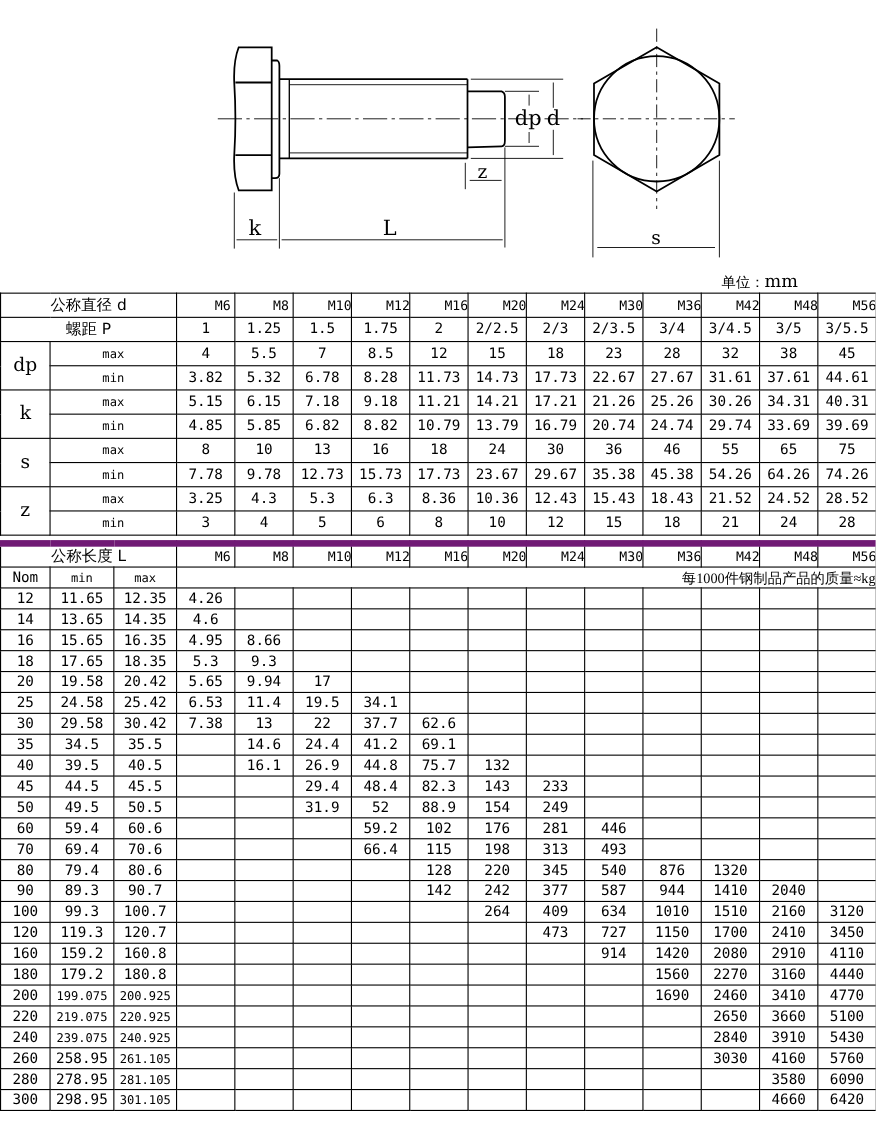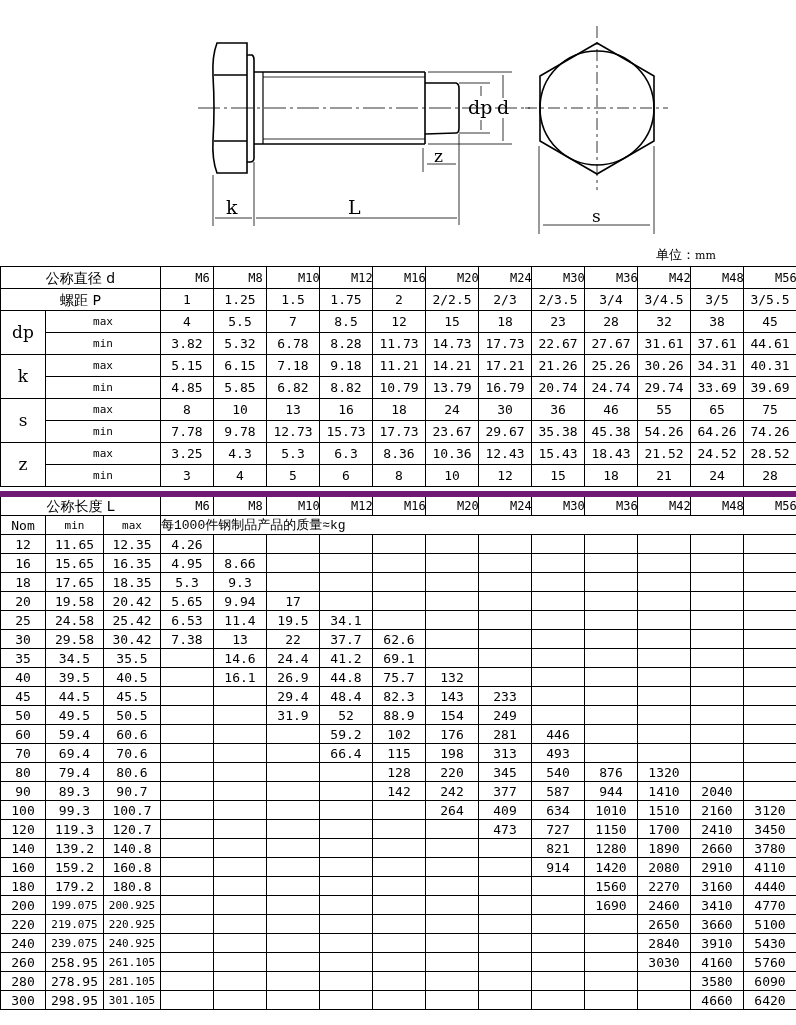--- a/index.html
+++ b/index.html
@@ -1,33 +1,33 @@
 <!DOCTYPE html>
 <html><head>
 <meta charset="utf-8">
 <style>
   html, body { margin:0; padding:0; background:#fff; }
   body { width:796px; height:1025px; position:relative; overflow:hidden;
          font-family:"DejaVu Sans Mono","Liberation Mono",monospace; color:#000; }
   #drawing { position:absolute; left:0; top:0; width:796px; height:250px; }
   .unit { position:absolute; left:656px; top:246px; font-size:13px;
           font-family:"DejaVu Sans","Liberation Sans",sans-serif; }
-  .unit .mm { font-family:"DejaVu Serif","Liberation Serif",serif; font-size:11px; }
+  .unit .mm { font-family:"DejaVu Serif","Liberation Serif",serif; font-size:16px; }
   table { border-collapse:collapse; position:absolute; left:0; table-layout:fixed; }
   td { border:1px solid #000; padding:0; text-align:center; white-space:nowrap;
        overflow:hidden; font-size:13px; line-height:1; }
   #spec-table { top:266px; width:796px; }
   #spec-table td { height:21px; }
   #mass-table { top:491px; width:796px; border-top:6px solid #701a75; }
   #mass-table td { height:18px; }
   .hdr { font-family:"DejaVu Sans","Liberation Sans",sans-serif; font-size:14px;margin-top:20px; }
   .sym { font-family:"DejaVu Serif","Liberation Serif",serif; font-size:17px; }
   .mm-col { font-size:12px;text-align:center; }
   .sm { font-size:11px;margin-top:24px; }
-  .mass-label { text-align:left; font-family:Liberation Mono, monospace; font-size:13px; }
+  .mass-label { text-align:right; font-family:Liberation Serif, serif; font-size:13px; }
   .size { font-family:"DejaVu Sans Mono","Liberation Mono",monospace; font-size:12px;padding-left:31px; }
 </style>
 </head>
 <body>
 
 <svg id="drawing" viewBox="0 0 796 250" xmlns="http://www.w3.org/2000/svg">
   <g fill="none" stroke="#000" stroke-width="1.6">
 
     <line x1="198" y1="108" x2="530" y2="108" stroke-width="0.8" stroke-dasharray="22,4,3,4"></line>
 
@@ -316,20 +316,37 @@
         <td></td>
         <td></td>
         <td></td>
         <td></td>
         <td></td>
         <td></td>
         <td></td>
         <td></td>
       </tr>
       <tr>
+        <td>14</td>
+        <td>13.65</td>
+        <td>14.35</td>
+        <td>4.6</td>
+        <td></td>
+        <td></td>
+        <td></td>
+        <td></td>
+        <td></td>
+        <td></td>
+        <td></td>
+        <td></td>
+        <td></td>
+        <td></td>
+        <td></td>
+      </tr>
+      <tr>
         <td>16</td>
         <td>15.65</td>
         <td>16.35</td>
         <td>4.95</td>
         <td>8.66</td>
         <td></td>
         <td></td>
         <td></td>
         <td></td>
         <td></td>
@@ -571,37 +588,20 @@
         <td></td>
         <td></td>
         <td>473</td>
         <td>727</td>
         <td>1150</td>
         <td>1700</td>
         <td>2410</td>
         <td>3450</td>
       </tr>
       <tr>
-        <td>140</td>
-        <td>139.2</td>
-        <td>140.8</td>
-        <td></td>
-        <td></td>
-        <td></td>
-        <td></td>
-        <td></td>
-        <td></td>
-        <td></td>
-        <td>821</td>
-        <td>1280</td>
-        <td>1890</td>
-        <td>2660</td>
-        <td>3780</td>
-      </tr>
-      <tr>
         <td>160</td>
         <td>159.2</td>
         <td>160.8</td>
         <td></td>
         <td></td>
         <td></td>
         <td></td>
         <td></td>
         <td></td>
         <td></td>

